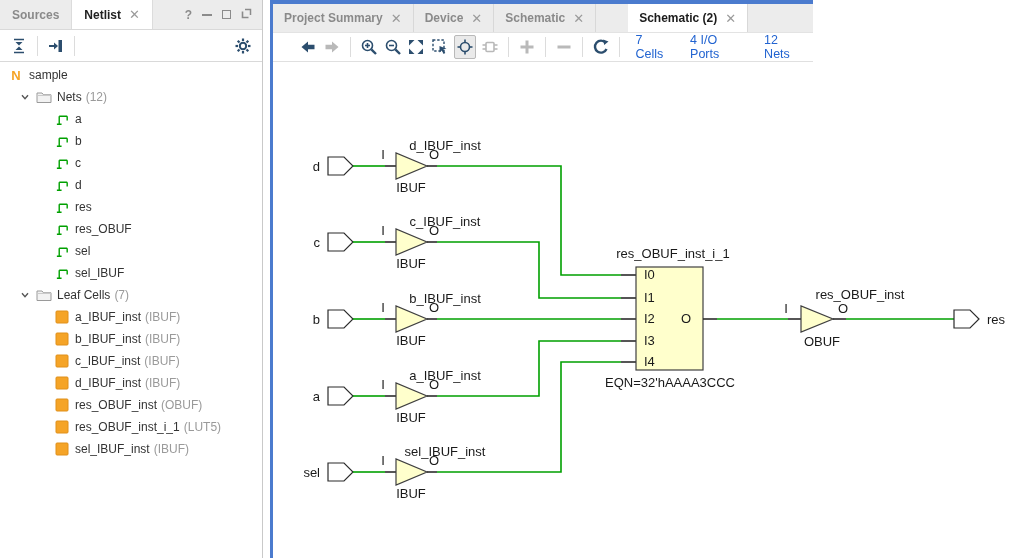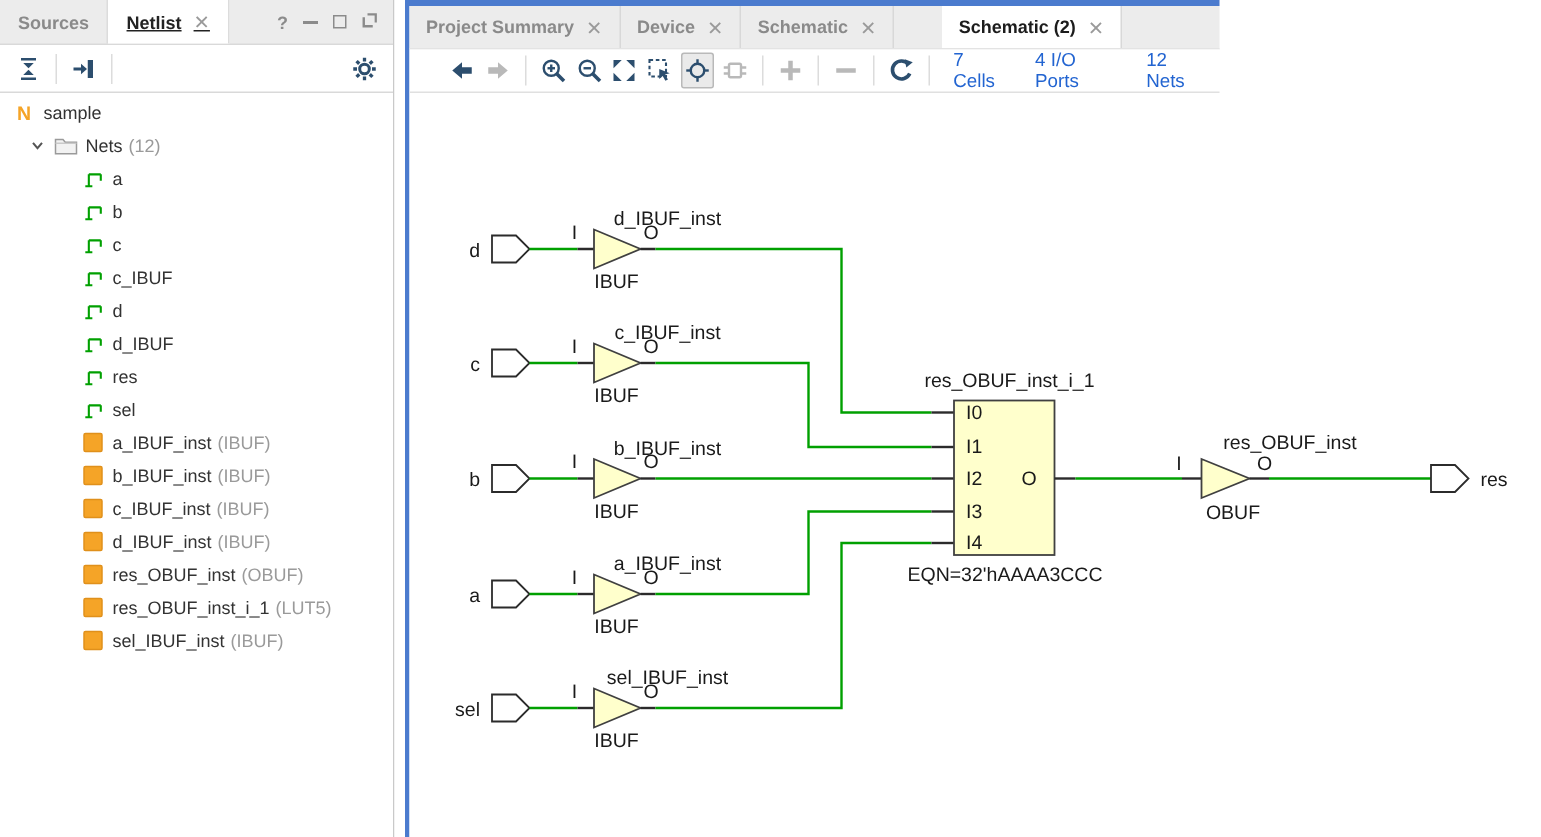--- a/index.html
+++ b/index.html
@@ -7,21 +7,21 @@
     font-family:"Liberation Sans", sans-serif; background:#fff; }
   .app { display:flex; width:813px; height:558px; }
 
   
   .left-panel { width:263px; height:558px; border-right:1px solid #c9c9c9;
     display:flex; flex-direction:column; background:#fff; }
   .ltabstrip { height:30px; background:#ececec; border-bottom:1px solid #d9d9d9;
     display:flex; align-items:stretch; }
   .ltab { display:flex; align-items:center; gap:8px; padding:0 12px;
     font-size:12px; font-weight:bold; color:#8a8a8a; border-right:1px solid #dcdcdc; }
-  .ltab.active { background:#fff; color:#222;text-decoration:underline; }
+  .ltab.active { background:#fff; color:#222; }
   .tab-close { color:#9a9a9a; font-size:13px; font-weight:normal; line-height:1; cursor:default; }
   .win-icons { margin-left:auto; display:flex; align-items:center; gap:10px; padding-right:10px; }
   .win-icons .wi { color:#8b8b8b; font-size:12px; font-weight:bold; line-height:1; }
   .wi-box { width:9px; height:9px; border:1.5px solid #8b8b8b; display:inline-block; }
   .wi-min { width:10px; height:3px; border-bottom:2px solid #8b8b8b; display:inline-block; }
 
   .ltoolbar { height:32px; background:#fff; border-bottom:1px solid #d9d9d9;
     display:flex; align-items:center; padding:0 8px; position:relative; }
   .ltoolbar .sep { width:1px; height:20px; background:#dcdcdc; margin:0 7px; }
   .tool-btn { width:22px; height:22px; display:flex; align-items:center; justify-content:center; }
@@ -175,55 +175,70 @@
             </svg>
           </span>
           <span>c</span>
         </div>
       <div class="trow ind2">
           <span class="ic">
             <svg width="15" height="15" viewBox="0 0 16 16">
               <path d="M2,13 H7 M4.5,13 V4.5 M4.5,4.5 H13 M13,4.5 V9" fill="none" stroke="#00a000" stroke-width="1.5"></path>
             </svg>
           </span>
-          <span>c_IBUF</span>
-        </div>
-      <div class="trow ind2">
-          <span class="ic">
-            <svg width="15" height="15" viewBox="0 0 16 16">
-              <path d="M2,13 H7 M4.5,13 V4.5 M4.5,4.5 H13 M13,4.5 V9" fill="none" stroke="#00a000" stroke-width="1.5"></path>
-            </svg>
-          </span>
           <span>d</span>
         </div>
       <div class="trow ind2">
           <span class="ic">
             <svg width="15" height="15" viewBox="0 0 16 16">
               <path d="M2,13 H7 M4.5,13 V4.5 M4.5,4.5 H13 M13,4.5 V9" fill="none" stroke="#00a000" stroke-width="1.5"></path>
             </svg>
           </span>
-          <span>d_IBUF</span>
-        </div>
-      <div class="trow ind2">
-          <span class="ic">
-            <svg width="15" height="15" viewBox="0 0 16 16">
-              <path d="M2,13 H7 M4.5,13 V4.5 M4.5,4.5 H13 M13,4.5 V9" fill="none" stroke="#00a000" stroke-width="1.5"></path>
-            </svg>
-          </span>
           <span>res</span>
         </div>
       <div class="trow ind2">
           <span class="ic">
             <svg width="15" height="15" viewBox="0 0 16 16">
               <path d="M2,13 H7 M4.5,13 V4.5 M4.5,4.5 H13 M13,4.5 V9" fill="none" stroke="#00a000" stroke-width="1.5"></path>
             </svg>
           </span>
+          <span>res_OBUF</span>
+        </div>
+      <div class="trow ind2">
+          <span class="ic">
+            <svg width="15" height="15" viewBox="0 0 16 16">
+              <path d="M2,13 H7 M4.5,13 V4.5 M4.5,4.5 H13 M13,4.5 V9" fill="none" stroke="#00a000" stroke-width="1.5"></path>
+            </svg>
+          </span>
           <span>sel</span>
         </div>
-
+      <div class="trow ind2">
+          <span class="ic">
+            <svg width="15" height="15" viewBox="0 0 16 16">
+              <path d="M2,13 H7 M4.5,13 V4.5 M4.5,4.5 H13 M13,4.5 V9" fill="none" stroke="#00a000" stroke-width="1.5"></path>
+            </svg>
+          </span>
+          <span>sel_IBUF</span>
+        </div>
+
+      <div class="trow ind1">
+        <span class="chev">
+          <svg width="12" height="12" viewBox="0 0 14 14">
+              <polyline points="3.5,5 7,9 10.5,5" fill="none" stroke="#555" stroke-width="1.6"></polyline>
+            </svg>
+        </span>
+        <span class="ic">
+          <svg width="16" height="14" viewBox="0 0 16 14">
+              <path d="M1,3 h5 l1.5,1.8 H15 V12.5 H1 Z" fill="#f2f2f2" stroke="#9a9a9a"></path>
+              <path d="M1,5.5 H15" stroke="#c9c9c9"></path>
+            </svg>
+        </span>
+        <span>Leaf Cells</span>
+        <span class="cnt">(7)</span>
+      </div>
 
       <div class="trow ind2">
           <span class="ic">
             <svg width="14" height="14" viewBox="0 0 14 14">
               <rect x="1" y="1" width="12" height="12" rx="1" fill="#f5a427" stroke="#e0901b"></rect>
             </svg>
           </span>
           <span>a_IBUF_inst</span>
           <span class="ctype">(IBUF)</span>
         </div>

